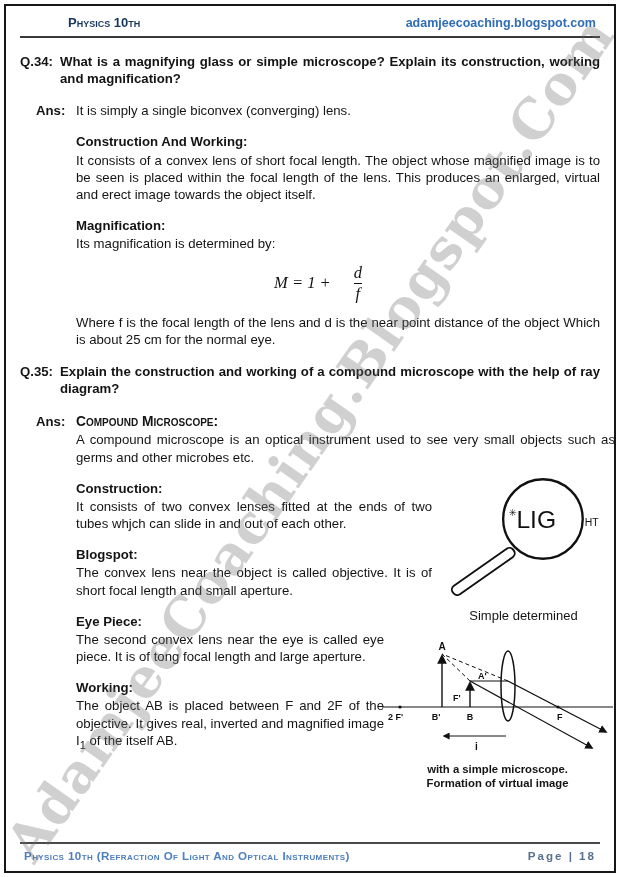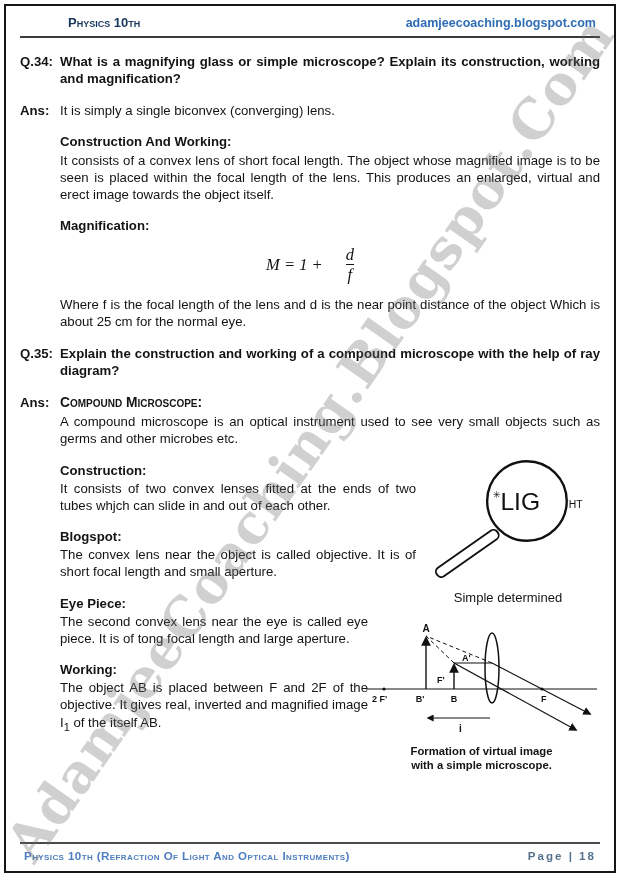--- a/index.html
+++ b/index.html
@@ -21,21 +21,21 @@
     color:rgba(112,112,112,0.33);z-index:6;pointer-events:none;
   }
   .header{
     display:flex;justify-content:space-between;align-items:baseline;
     padding:1px 4px 4px 4px;border-bottom:2px solid #3a3a3a;
   }
   .header-title{font-weight:bold;font-variant:small-caps;color:#17365d;font-size:13px;margin-left:44px;}
   .header-site{font-weight:bold;color:#2f6db5;font-size:12.5px;text-decoration:none;cursor:pointer;}
   .row{display:grid;grid-template-columns:40px 1fr;align-items:start;}
   .qrow{margin-top:15px;}
-  .ansrow{margin-top:15px;}
+  .ansrow{margin-top:15px;margin-left:16px;}
   .label{font-weight:bold;}
   .question{font-weight:bold;text-align:justify;margin:0;}
   .ans-title{font-weight:bold;font-variant:small-caps;font-size:13.8px;margin:0 0 1px 0;}
   .anscol p.body{margin:0;text-align:justify;}
   h4.subhead{margin:14px 0 1px 0;font-size:13.2px;font-weight:bold;}
   .formula{
     display:flex;justify-content:center;align-items:center;gap:23px;
     margin:12px 40px 12px 0;font-family:"Liberation Serif",serif;
     font-style:italic;font-size:16.5px;color:#111;
   }
@@ -79,20 +79,21 @@
     </div>
     <div class="row ansrow">
       <span class="label">Ans:</span>
       <div class="anscol">
         <p class="body">It is simply a single biconvex (converging) lens.</p>
 
         <h4 class="subhead">Construction And Working:</h4>
         <p class="body">It consists of a convex lens of short focal length. The object whose magnified image is to be seen is placed within the focal length of the lens. This produces an enlarged, virtual and erect image towards the object itself.</p>
 
         <h4 class="subhead">Magnification:</h4>
+        <p class="body">Its magnification is determined by:</p>
 
         <div class="formula">
           <span>M = 1 +</span>
           <span class="frac">
             <span>d</span>
             <span class="fbar"></span>
             <span>f</span>
           </span>
         </div>
 
@@ -161,22 +162,22 @@
                 <text x="62" y="9" font-size="10" font-weight="bold" text-anchor="middle" fill="#111">A</text>
                 <text x="98" y="38" font-size="9" font-weight="bold" fill="#111">A'</text>
                 <text x="73" y="60" font-size="9" font-weight="bold" fill="#111">F'</text>
                 <text x="56" y="79" font-size="9" font-weight="bold" text-anchor="middle" fill="#111">B'</text>
                 <text x="90" y="79" font-size="9" font-weight="bold" text-anchor="middle" fill="#111">B</text>
                 <text x="8" y="79" font-size="9" font-weight="bold" fill="#111">2 F'</text>
                 <text x="177" y="79" font-size="9" font-weight="bold" fill="#111">F</text>
                 <text x="95" y="109" font-size="10" font-weight="bold" fill="#111">i</text>
               </svg>
               <figcaption class="ray-caption">
+                <div>with a simple microscope.</div>
                 <div>Formation of virtual image</div>
-                <div>with a simple microscope.</div>
               </figcaption>
             </figure>
           </div>
         </div>
       </div>
     </div>
   </section>
 
   <footer class="footer">
     <span class="footer-left">Physics 10th (Refraction Of Light And Optical Instruments)</span>

